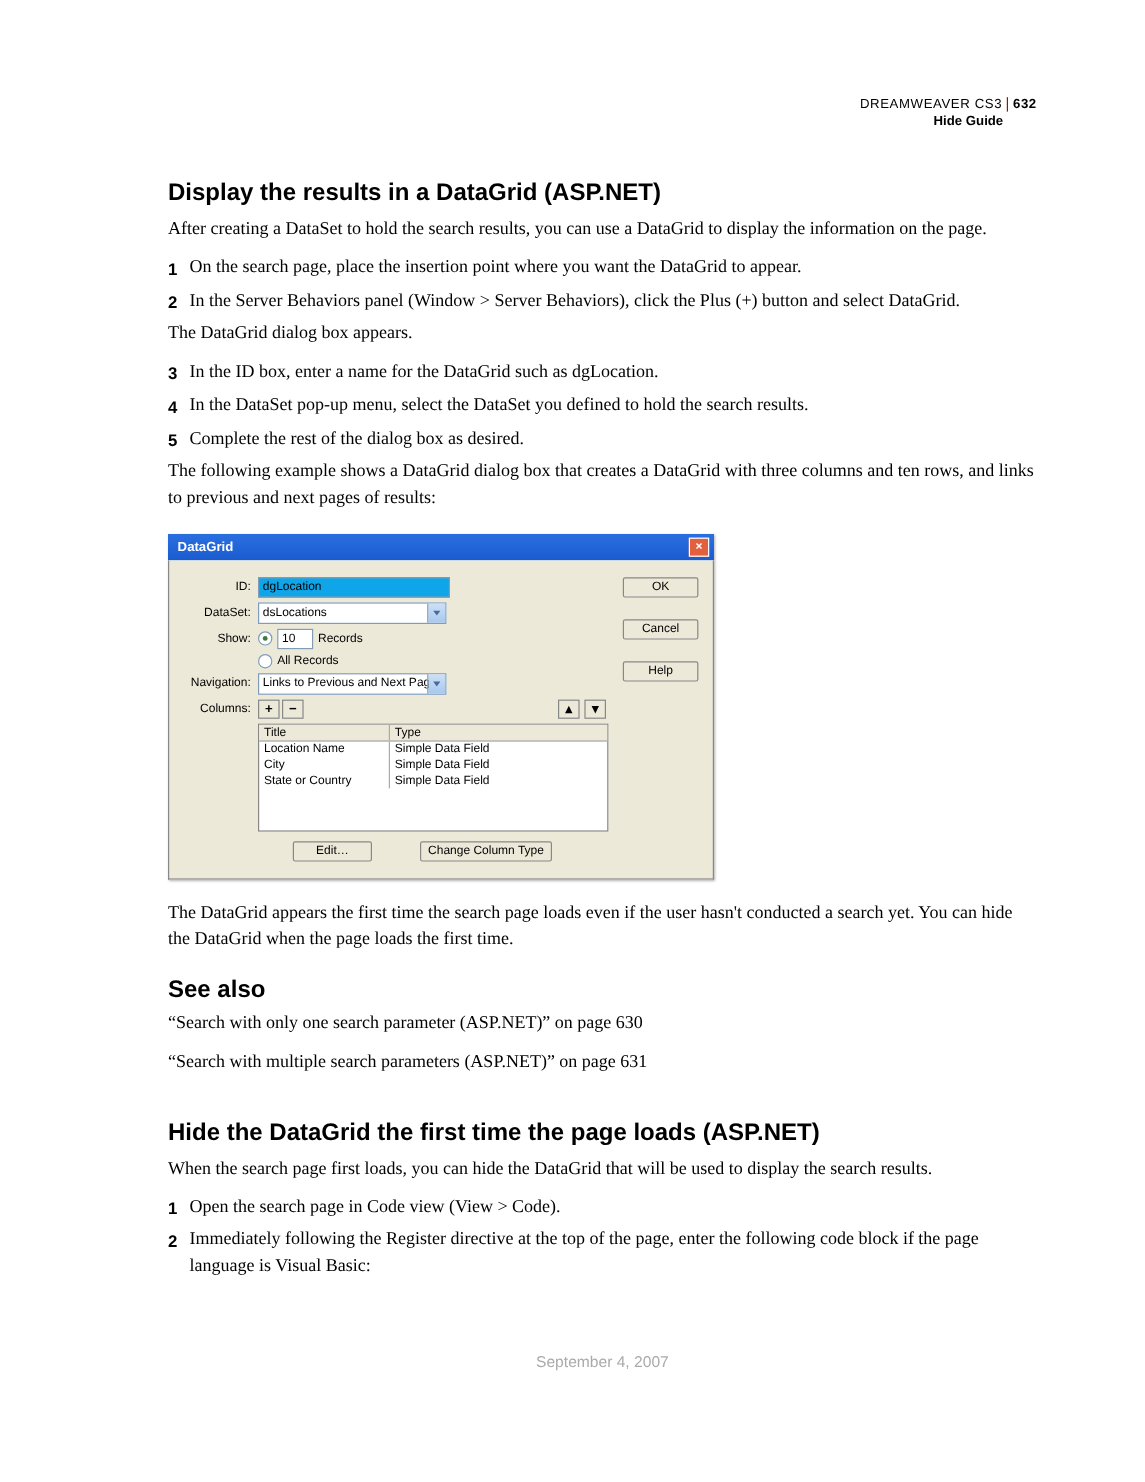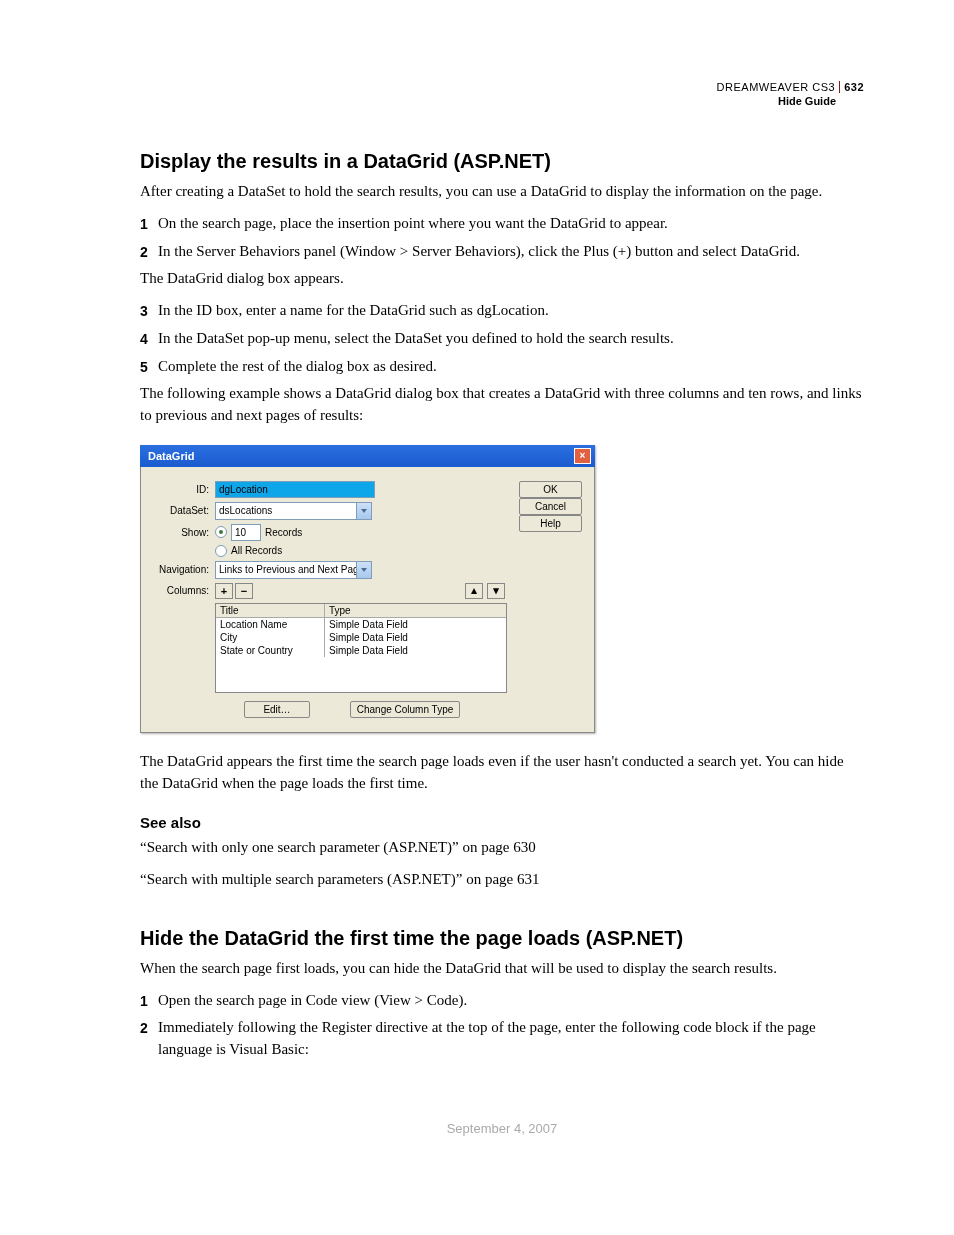--- a/index.html
+++ b/index.html
@@ -35,21 +35,21 @@
   .content { margin-top: 70px; }
   h2.section {
     font-family: "Myriad Pro", Arial, sans-serif;
     font-weight: bold;
     font-size: 20px;
     margin: 20px 0 8px 0;
   }
   h3.subsection {
     font-family: "Myriad Pro", Arial, sans-serif;
     font-weight: bold;
-    font-size: 15px;
+    font-size: 20px;
     margin: 20px 0 6px 0;
   }
   p.body {
     font-size: 15px;
     line-height: 1.45;
     margin: 4px 0 10px 0;
   }
   .step {
     display: flex;
     margin: 6px 0;
@@ -97,21 +97,21 @@
   }
   .dialog-body {
     background: #ece9d8;
     border: 1px solid #888;
     border-top: none;
     padding: 14px 12px 14px 12px;
     display: flex;
     gap: 12px;
   }
   .dialog-left { flex: 1; }
-  .dialog-right { width: 72px; display: flex; flex-direction: column; gap: 0; }
+  .dialog-right { width: 72px; display: flex; flex-direction: column; gap: 18px; }
   .dlg-btn {
     background: #ece9d8;
     border: 1px solid #888;
     border-radius: 2px;
     font-size: 10px;
     text-align: center;
     padding: 2px 4px;
   }
   .form-row {
     display: flex;

